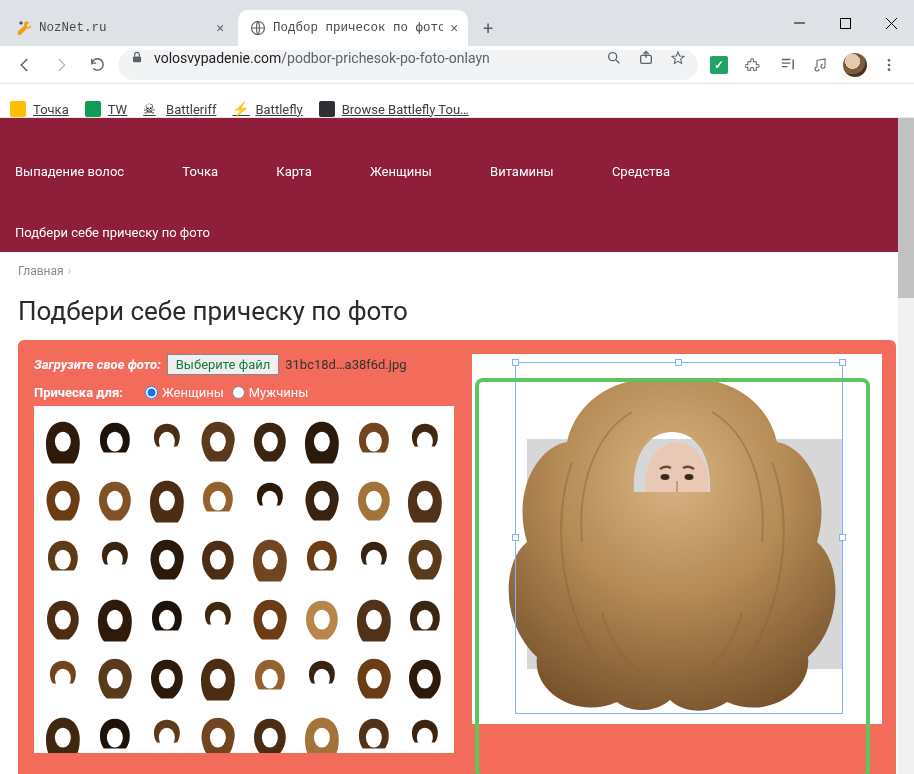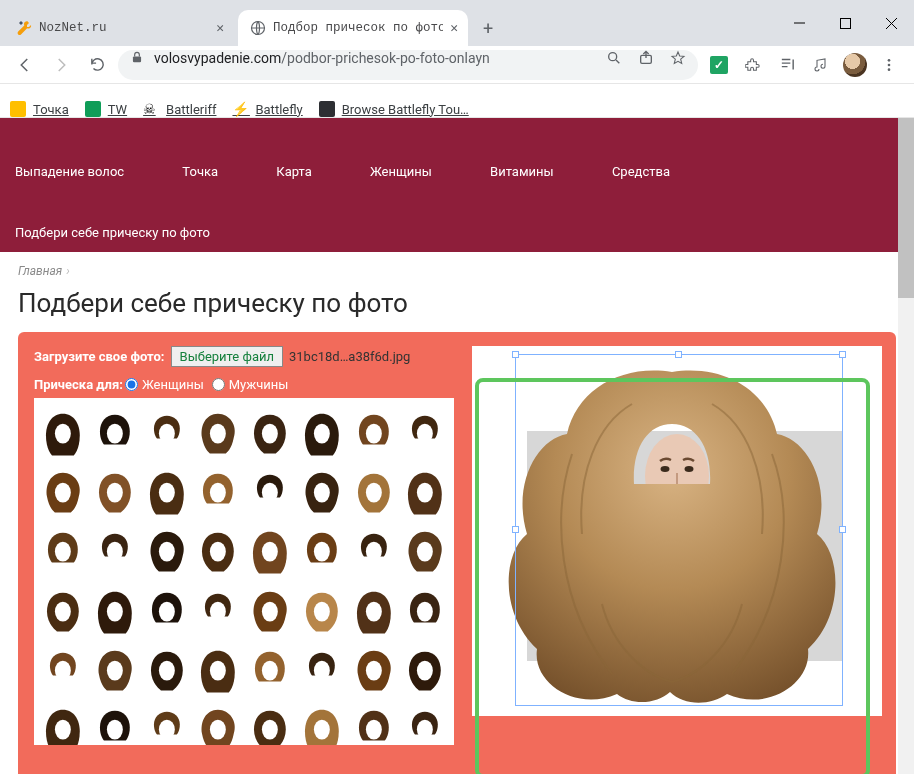--- a/index.html
+++ b/index.html
@@ -105,43 +105,43 @@
     background:#8e1e3a;
     color:#fff;
     font-size:13px;
     padding: 0 15px 10px 15px;
   }
   .sitebar .row1 { padding-top:2px;}
   .sitebar span { margin-right: 55px; display:inline-block; font-size:13px; line-height:18px;margin-top:43px;}
   .content {
     padding: 12px 18px 0 18px;
   }
-  .crumbs { font-size:12px; color:#8a8a8a; margin-bottom:10px;font-style:italic;}
+  .crumbs { font-size:12px; color:#8a8a8a; margin-bottom:18px;}
   .crumbs .sep { margin:0 4px; color:#bbb;}
   h1 { font-size: 26px; font-weight:400; color:#2a2a2a; margin-bottom:14px;}
   .app {
     background:#f26b5b;
     border-radius:6px;
     padding: 14px 14px 14px 16px;
     display:flex;
     gap: 18px;
     color:#fff;
     font-size:13px;
     position:relative;
     min-height: 520px;
   }
   .leftcol { width: 420px; }
   .uploadrow { margin-bottom:10px; display:flex; align-items:center; gap:6px; flex-wrap:wrap;}
-  .uploadrow b { font-weight:700; font-size:13px;}
+  .uploadrow b { font-weight:700; font-size:13px;font-style:italic;}
   .filebtn {
     background:#efefef; color:#15803d; border:1px solid #888; padding:2px 8px; font-size:13px;
   }
   .fname { color:#333; font-size:13px;}
   .genderrow { margin-bottom:6px; display:flex; align-items:center; gap:2px;}
-  .genderrow b { margin-right:0;}
+  .genderrow b { margin-right:20px;}
   .genderrow input { accent-color:#1a73e8; margin-right:2px;}
   .palette {
     background:#fff; height: 347px; overflow-y:scroll; padding:6px 4px;
   }
   .palette::-webkit-scrollbar { width:16px;}
   .palette::-webkit-scrollbar-track { background:#f1f1f1; }
   .palette::-webkit-scrollbar-thumb { background:#c1c1c1; }
   .hairgrid { display:grid; grid-template-columns: repeat(8, 1fr); gap: 2px 2px;}
   .hairitem {
     width: 100%; aspect-ratio: 1/1.15;

